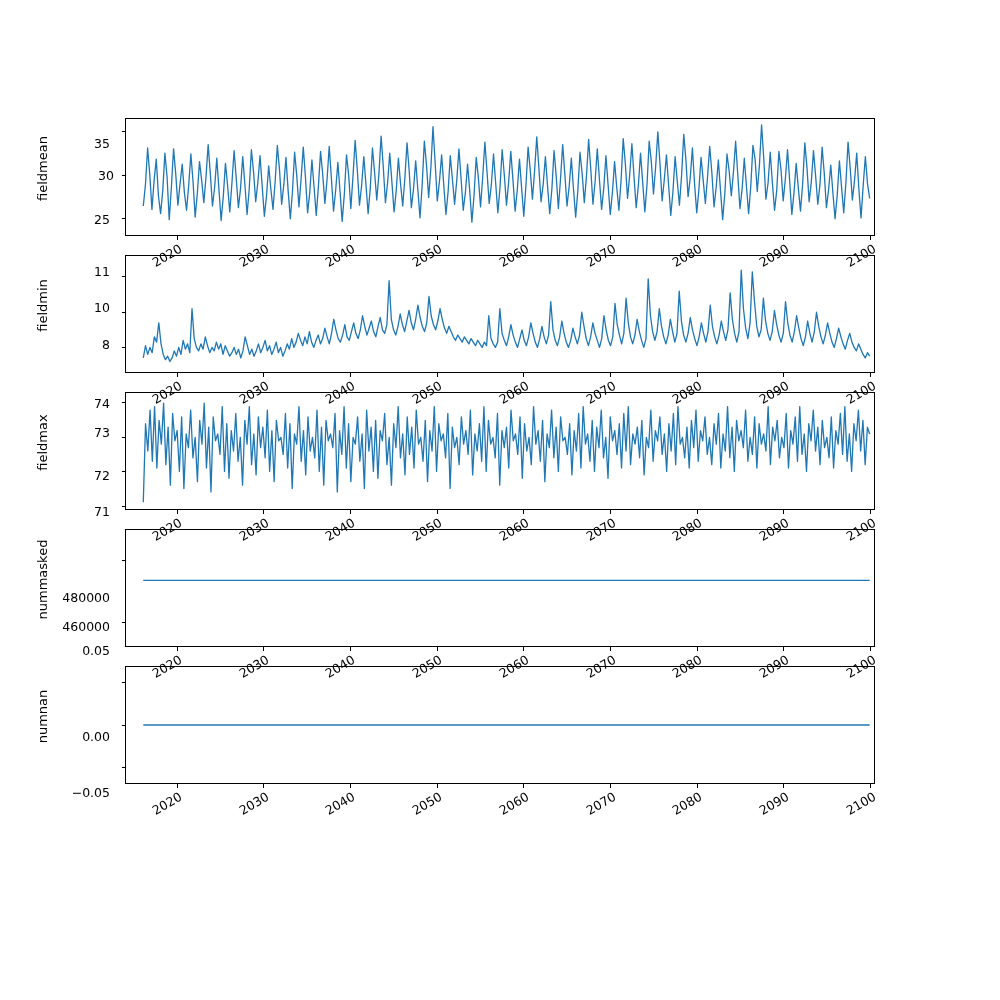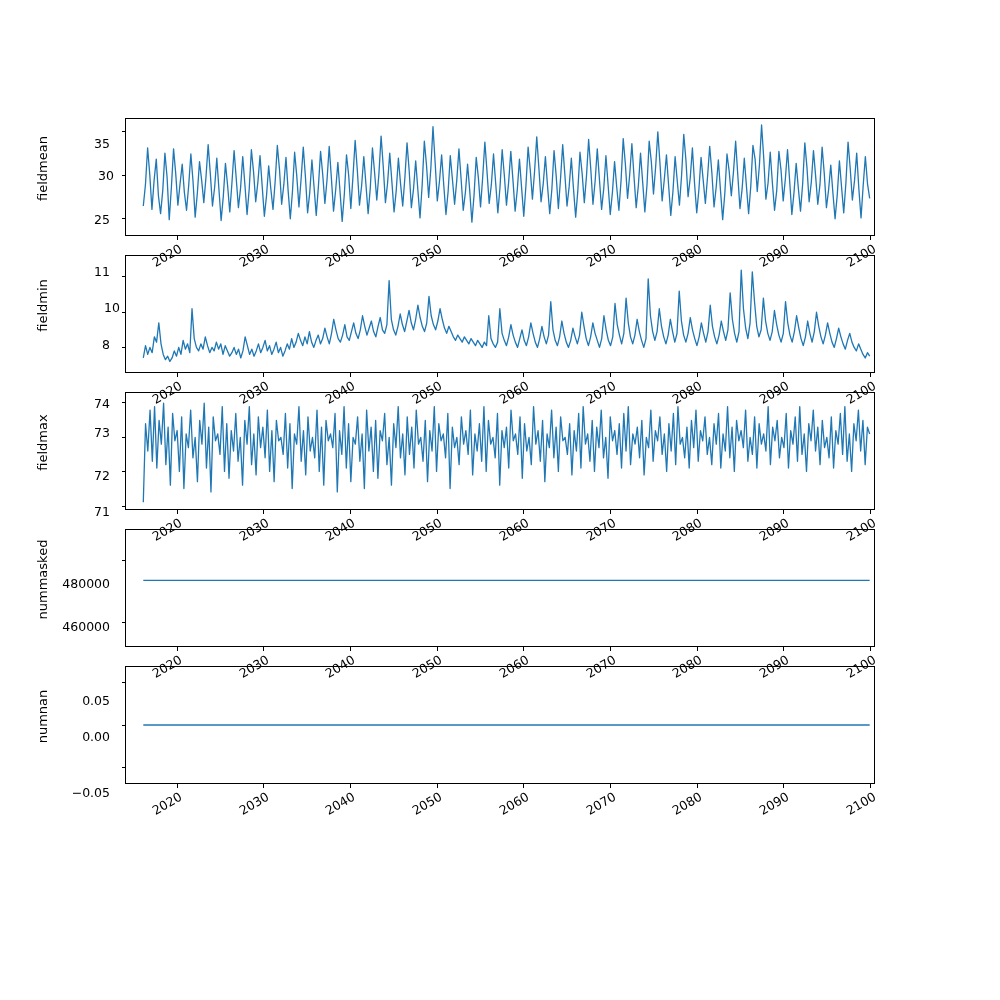--- a/index.html
+++ b/index.html
@@ -95,50 +95,50 @@
   <div class="ytick" style="left:64px; top:168px; width:50px;">30</div>
   <div class="ytick" style="left:60px; top:212px; width:50px;">25</div>
 
   <div class="axes" id="ax1" style="left:125px; top:255px; width:750px; height:118px;">
     <svg id="svg1" viewBox="0 0 750 118" preserveAspectRatio="none">
         <polyline points="17.34,103.70 19.56,91.18 21.78,100.12 24.00,92.97 26.22,98.33 28.44,82.24 30.66,87.61 32.88,67.94 35.11,89.39 37.33,100.12 39.55,105.48 41.77,101.91 43.99,107.27 46.21,103.70 48.43,96.55 50.65,101.91 52.87,92.97 55.09,100.12 57.31,85.82 59.53,94.76 61.75,89.39 63.97,98.33 66.19,53.64 68.41,84.03 70.63,92.97 72.85,96.55 75.07,89.39 77.29,94.76 79.52,82.24 81.74,91.18 83.96,98.33 86.18,92.97 88.40,96.55 90.62,87.61 92.84,94.76 95.06,89.39 97.28,100.12 99.50,91.18 101.72,96.55 103.94,101.91 106.16,98.33 108.38,92.97 110.60,100.12 112.82,94.76 115.04,103.70 117.26,96.55 119.48,82.24 121.70,91.18 123.92,100.12 126.15,94.76 128.37,101.91 130.59,96.55 132.81,89.39 135.03,98.33 137.25,92.97 139.47,85.82 141.69,96.55 143.91,91.18 146.13,100.12 148.35,94.76 150.57,87.61 152.79,98.33 155.01,92.97 157.23,101.91 159.45,96.55 161.67,89.39 163.89,94.76 166.11,84.03 168.33,92.97 170.56,87.61 172.78,78.67 175.00,85.82 177.22,91.18 179.44,82.24 181.66,89.39 183.88,76.88 186.10,87.61 188.32,92.97 190.54,85.82 192.76,80.45 194.98,89.39 197.20,84.03 199.42,73.30 201.64,82.24 203.86,89.39 206.08,78.67 208.30,64.36 210.52,75.09 212.74,84.03 214.97,87.61 217.19,80.45 219.41,69.73 221.63,82.24 223.85,85.82 226.07,76.88 228.29,67.94 230.51,78.67 232.73,84.03 234.95,75.09 237.17,60.79 239.39,71.52 241.61,80.45 243.83,73.30 246.05,66.15 248.27,76.88 250.49,82.24 252.71,71.52 254.93,62.58 257.15,75.09 259.38,78.67 261.60,69.73 263.82,25.03 266.04,64.36 268.26,75.09 270.48,80.45 272.70,71.52 274.92,59.00 277.14,69.73 279.36,76.88 281.58,66.15 283.80,55.42 286.02,67.94 288.24,75.09 290.46,64.36 292.68,50.06 294.90,62.58 297.12,71.52 299.34,76.88 301.56,67.94 303.79,41.12 306.01,60.79 308.23,69.73 310.45,75.09 312.67,66.15 314.89,53.64 317.11,64.36 319.33,73.30 321.55,78.67 323.77,71.52 325.99,76.88 328.21,82.24 330.43,85.82 332.65,80.45 334.87,84.03 337.09,87.61 339.31,82.24 341.53,85.82 343.75,89.39 345.97,84.03 348.20,87.61 350.42,91.18 352.64,85.82 354.86,89.39 357.08,92.97 359.30,87.61 361.52,91.18 363.74,60.79 365.96,84.03 368.18,89.39 370.40,92.97 372.62,87.61 374.84,53.64 377.06,78.67 379.28,85.82 381.50,91.18 383.72,82.24 385.94,69.73 388.16,80.45 390.38,87.61 392.61,92.97 394.83,84.03 397.05,75.09 399.27,85.82 401.49,91.18 403.71,82.24 405.93,67.94 408.15,78.67 410.37,87.61 412.59,92.97 414.81,84.03 417.03,71.52 419.25,82.24 421.47,89.39 423.69,80.45 425.91,46.48 428.13,75.09 430.35,85.82 432.57,91.18 434.79,82.24 437.02,66.15 439.24,78.67 441.46,87.61 443.68,92.97 445.90,85.82 448.12,73.30 450.34,82.24 452.56,89.39 454.78,80.45 457.00,57.21 459.22,71.52 461.44,84.03 463.66,91.18 465.88,82.24 468.10,67.94 470.32,78.67 472.54,85.82 474.76,92.97 476.98,84.03 479.20,60.79 481.43,75.09 483.65,85.82 485.87,91.18 488.09,82.24 490.31,48.27 492.53,69.73 494.75,80.45 496.97,89.39 499.19,78.67 501.41,42.91 503.63,67.94 505.85,82.24 508.07,89.39 510.29,80.45 512.51,64.36 514.73,76.88 516.95,85.82 519.17,92.97 521.39,84.03 523.61,23.24 525.84,60.79 528.06,76.88 530.28,85.82 532.50,76.88 534.72,53.64 536.94,71.52 539.16,82.24 541.38,89.39 543.60,80.45 545.82,64.36 548.04,76.88 550.26,87.61 552.48,78.67 554.70,35.76 556.92,66.15 559.14,80.45 561.36,87.61 563.58,78.67 565.80,62.58 568.02,75.09 570.25,84.03 572.47,91.18 574.69,82.24 576.91,67.94 579.13,78.67 581.35,87.61 583.57,76.88 585.79,50.06 588.01,71.52 590.23,82.24 592.45,89.39 594.67,80.45 596.89,66.15 599.11,76.88 601.33,85.82 603.55,75.09 605.77,37.55 607.99,64.36 610.21,78.67 612.43,87.61 614.66,76.88 616.88,14.30 619.10,53.64 621.32,73.30 623.54,84.03 625.76,67.94 627.98,16.09 630.20,46.48 632.42,71.52 634.64,82.24 636.86,75.09 639.08,42.91 641.30,66.15 643.52,78.67 645.74,85.82 647.96,76.88 650.18,55.42 652.40,69.73 654.62,80.45 656.84,87.61 659.07,78.67 661.29,46.48 663.51,67.94 665.73,80.45 667.95,87.61 670.17,76.88 672.39,60.79 674.61,73.30 676.83,84.03 679.05,91.18 681.27,82.24 683.49,66.15 685.71,78.67 687.93,87.61 690.15,76.88 692.37,57.21 694.59,71.52 696.81,82.24 699.03,89.39 701.25,80.45 703.48,67.94 705.70,78.67 707.92,87.61 710.14,92.97 712.36,84.03 714.58,73.30 716.80,82.24 719.02,89.39 721.24,94.76 723.46,85.82 725.68,78.67 727.90,87.61 730.12,92.97 732.34,96.55 734.56,89.39 736.78,94.76 739.00,100.12 741.22,103.70 743.44,98.33 745.66,101.91" fill="none" stroke="#1f77b4" stroke-width="1.3" vector-effect="non-scaling-stroke" stroke-linejoin="round"></polyline>
       </svg>
   </div>
   <div class="ylabel" style="left:42px; top:307px; width:120px; margin-left:-60px; margin-top:-9px;">fieldmin</div>
   <div class="ytick" style="left:60px; top:264px; width:50px;">11</div>
-  <div class="ytick" style="left:70px; top:300px; width:50px;">10</div>
+  <div class="ytick" style="left:60px; top:300px; width:50px;">10</div>
   <div class="ytick" style="left:60px; top:337px; width:50px;">8</div>
 
   <div class="axes" id="ax2" style="left:125px; top:392px; width:750px; height:118px;">
     <svg id="svg2" viewBox="0 0 750 118" preserveAspectRatio="none">
         <polyline points="17.34,111.06 19.60,31.24 21.86,59.00 24.13,17.35 26.39,69.41 28.65,13.88 30.91,76.35 33.17,27.76 35.44,52.06 37.70,10.41 39.96,72.88 42.22,34.71 44.48,93.71 46.75,20.82 49.01,48.59 51.27,38.18 53.53,79.82 55.79,24.29 58.05,97.18 60.32,41.65 62.58,55.53 64.84,17.35 67.10,65.94 69.36,45.12 71.63,90.24 73.89,27.76 76.15,52.06 78.41,10.41 80.67,76.35 82.94,34.71 85.20,100.65 87.46,24.29 89.72,48.59 91.98,41.65 94.24,62.47 96.51,13.88 98.77,79.82 101.03,31.24 103.29,86.76 105.55,38.18 107.82,59.00 110.08,20.82 112.34,69.41 114.60,45.12 116.86,93.71 119.13,27.76 121.39,52.06 123.65,13.88 125.91,72.88 128.17,41.65 130.43,83.29 132.70,24.29 134.96,55.53 137.22,34.71 139.48,65.94 141.74,17.35 144.01,79.82 146.27,38.18 148.53,90.24 150.79,27.76 153.05,48.59 155.32,45.12 157.58,62.47 159.84,20.82 162.10,76.35 164.36,31.24 166.62,97.18 168.89,41.65 171.15,52.06 173.41,13.88 175.67,69.41 177.93,38.18 180.20,83.29 182.46,24.29 184.72,59.00 186.98,45.12 189.24,65.94 191.51,17.35 193.77,79.82 196.03,34.71 198.29,93.71 200.55,27.76 202.81,48.59 205.08,41.65 207.34,55.53 209.60,20.82 211.86,100.65 214.12,38.18 216.39,62.47 218.65,13.88 220.91,76.35 223.17,31.24 225.43,90.24 227.70,45.12 229.96,52.06 232.22,24.29 234.48,69.41 236.74,41.65 239.00,97.18 241.27,17.35 243.53,59.00 245.79,34.71 248.05,79.82 250.31,27.76 252.58,86.76 254.84,38.18 257.10,48.59 259.36,20.82 261.62,72.88 263.89,45.12 266.15,93.71 268.41,31.24 270.67,55.53 272.93,13.88 275.19,65.94 277.46,41.65 279.72,83.29 281.98,24.29 284.24,62.47 286.50,34.71 288.77,76.35 291.03,17.35 293.29,52.06 295.55,45.12 297.81,69.41 300.08,27.76 302.34,90.24 304.60,38.18 306.86,59.00 309.12,13.88 311.38,79.82 313.65,31.24 315.91,48.59 318.17,41.65 320.43,65.94 322.69,20.82 324.96,97.18 327.22,34.71 329.48,55.53 331.74,45.12 334.00,72.88 336.27,24.29 338.53,52.06 340.79,38.18 343.05,62.47 345.31,17.35 347.57,83.29 349.84,41.65 352.10,59.00 354.36,31.24 356.62,69.41 358.88,13.88 361.15,79.82 363.41,27.76 365.67,52.06 367.93,45.12 370.19,65.94 372.46,20.82 374.72,93.71 376.98,38.18 379.24,55.53 381.50,34.71 383.76,76.35 386.03,17.35 388.29,48.59 390.55,41.65 392.81,62.47 395.07,24.29 397.34,86.76 399.60,31.24 401.86,59.00 404.12,45.12 406.38,72.88 408.65,13.88 410.91,52.06 413.17,38.18 415.43,69.41 417.69,27.76 419.95,90.24 422.22,41.65 424.48,55.53 426.74,17.35 429.00,65.94 431.26,34.71 433.53,79.82 435.79,24.29 438.05,48.59 440.31,45.12 442.57,62.47 444.84,31.24 447.10,83.29 449.36,38.18 451.62,59.00 453.88,20.82 456.14,76.35 458.41,13.88 460.67,52.06 462.93,41.65 465.19,69.41 467.45,27.76 469.72,79.82 471.98,34.71 474.24,55.53 476.50,17.35 478.76,65.94 481.03,45.12 483.29,86.76 485.55,24.29 487.81,48.59 490.07,38.18 492.33,62.47 494.60,31.24 496.86,76.35 499.12,20.82 501.38,59.00 503.64,13.88 505.91,72.88 508.17,41.65 510.43,52.06 512.69,34.71 514.95,65.94 517.22,27.76 519.48,83.29 521.74,45.12 524.00,55.53 526.26,17.35 528.52,69.41 530.79,38.18 533.05,48.59 535.31,24.29 537.57,62.47 539.83,41.65 542.10,79.82 544.36,31.24 546.62,59.00 548.88,20.82 551.14,72.88 553.41,13.88 555.67,52.06 557.93,45.12 560.19,65.94 562.45,34.71 564.71,76.35 566.98,27.76 569.24,55.53 571.50,17.35 573.76,69.41 576.02,38.18 578.29,48.59 580.55,24.29 582.81,62.47 585.07,45.12 587.33,72.88 589.60,31.24 591.86,52.06 594.12,20.82 596.38,76.35 598.64,41.65 600.90,59.00 603.17,13.88 605.43,65.94 607.69,34.71 609.95,79.82 612.21,27.76 614.48,48.59 616.74,38.18 619.00,55.53 621.26,17.35 623.52,69.41 625.79,45.12 628.05,62.47 630.31,24.29 632.57,76.35 634.83,31.24 637.09,52.06 639.36,41.65 641.62,59.00 643.88,13.88 646.14,72.88 648.40,34.71 650.67,48.59 652.93,27.76 655.19,65.94 657.45,45.12 659.71,55.53 661.98,20.82 664.24,76.35 666.50,38.18 668.76,52.06 671.02,24.29 673.28,69.41 675.55,13.88 677.81,62.47 680.07,41.65 682.33,79.82 684.59,31.24 686.86,48.59 689.12,17.35 691.38,59.00 693.64,34.71 695.90,72.88 698.17,27.76 700.43,55.53 702.69,45.12 704.95,65.94 707.21,24.29 709.47,76.35 711.74,38.18 714.00,52.06 716.26,20.82 718.52,62.47 720.78,13.88 723.05,69.41 725.31,41.65 727.57,79.82 729.83,31.24 732.09,48.59 734.36,17.35 736.62,59.00 738.88,27.76 741.14,72.88 743.40,34.71 745.66,41.65" fill="none" stroke="#1f77b4" stroke-width="1.3" vector-effect="non-scaling-stroke" stroke-linejoin="round"></polyline>
       </svg>
   </div>
   <div class="ylabel" style="left:42px; top:444px; width:120px; margin-left:-60px; margin-top:-9px;">fieldmax</div>
   <div class="ytick" style="left:60px; top:396px; width:50px;">74</div>
   <div class="ytick" style="left:60px; top:425px; width:50px;">73</div>
   <div class="ytick" style="left:60px; top:468px; width:50px;">72</div>
   <div class="ytick" style="left:60px; top:504px; width:50px;">71</div>
 
   <div class="axes" id="ax3" style="left:125px; top:529px; width:750px; height:118px;">
     <svg id="svg3" viewBox="0 0 750 118" preserveAspectRatio="none">
         <polyline points="17.34,51.24 745.66,51.24" fill="none" stroke="#1f77b4" stroke-width="1.3" vector-effect="non-scaling-stroke" stroke-linejoin="round"></polyline>
       </svg>
   </div>
   <div class="ylabel" style="left:42px; top:581px; width:140px; margin-left:-70px; margin-top:-9px;">nummasked</div>
-  <div class="ytick" style="left:40px; top:576px; width:70px;">480000</div>
+  <div class="ytick" style="left:40px; top:590px; width:70px;">480000</div>
   <div class="ytick" style="left:40px; top:619px; width:70px;">460000</div>
 
   <div class="axes" id="ax4" style="left:125px; top:666px; width:750px; height:118px;">
     <svg id="svg4" viewBox="0 0 750 118" preserveAspectRatio="none">
         <polyline points="17.34,59.00 745.66,59.00" fill="none" stroke="#1f77b4" stroke-width="1.3" vector-effect="non-scaling-stroke" stroke-linejoin="round"></polyline>
       </svg>
   </div>
   <div class="ylabel" style="left:42px; top:718px; width:120px; margin-left:-60px; margin-top:-9px;">numnan</div>
-  <div class="ytick" style="left:48px; top:693px; width:62px;">0.05</div>
+  <div class="ytick" style="left:48px; top:643px; width:62px;">0.05</div>
   <div class="ytick" style="left:48px; top:729px; width:62px;">0.00</div>
   <div class="ytick" style="left:40px; top:785px; width:70px;">−0.05</div>
 
   <div id="xticklabels">
       <div class="tickmark" style="left: 176.523px; top: 236px; width: 1px; height: 3.5px;"></div>
       <div class="xtick" style="left: 143.023px; top: 241px; width: 34px; text-align: right;">2020</div>
       <div class="tickmark" style="left: 263.228px; top: 236px; width: 1px; height: 3.5px;"></div>
       <div class="xtick" style="left: 229.728px; top: 241px; width: 34px; text-align: right;">2030</div>
       <div class="tickmark" style="left: 349.934px; top: 236px; width: 1px; height: 3.5px;"></div>
       <div class="xtick" style="left: 316.434px; top: 241px; width: 34px; text-align: right;">2040</div>

